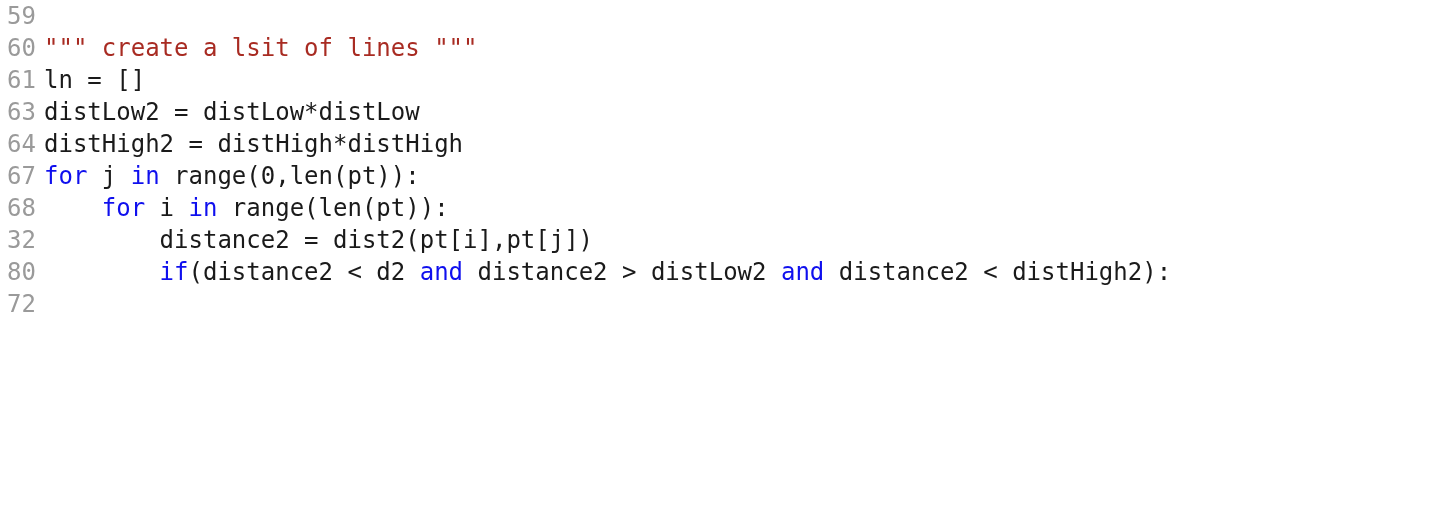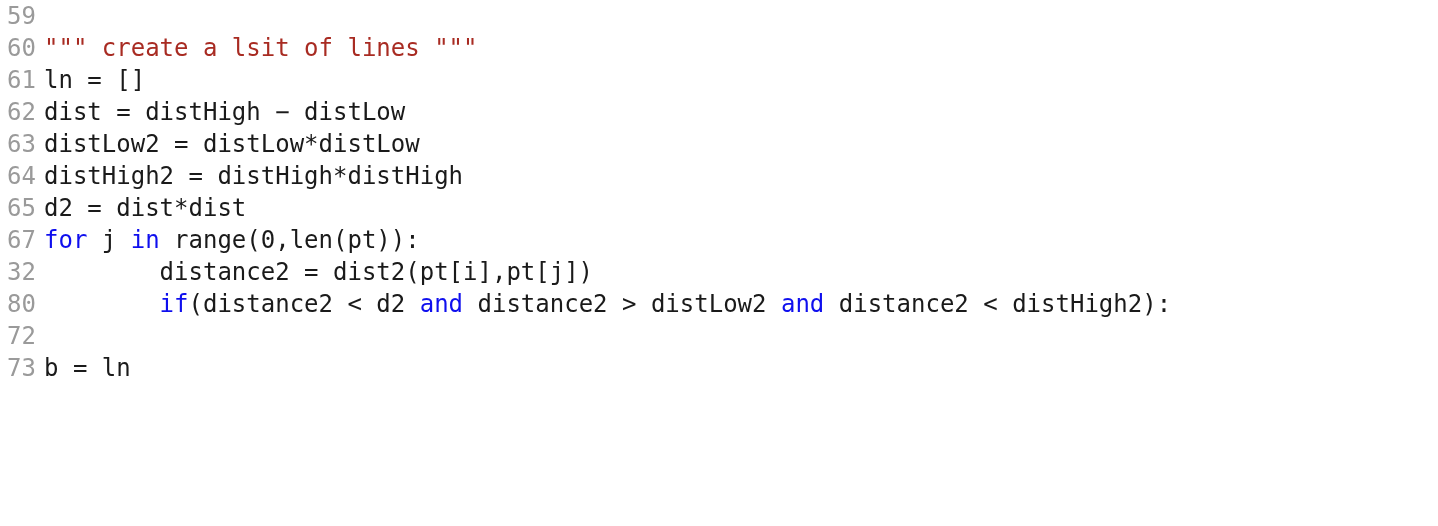--- a/index.html
+++ b/index.html
@@ -89,24 +89,22 @@
 <div id="editor">
 
   <div class="clip-sliver">
     <div class="sliver-row"><span style="display:inline-block;width:116px;"></span><span>n</span></div>
   </div>
 
   <div id="code-lines">
       <div class="code-line"><div class="gutter">59</div><div class="code-text">​</div></div>
       <div class="code-line"><div class="gutter">60</div><div class="code-text"><span class="tok-str">""" create a lsit of lines """</span></div></div>
       <div class="code-line"><div class="gutter">61</div><div class="code-text"><span class="tok-plain">ln = []</span></div></div>
-      <div class="code-line"><div class="gutter">62</div><div class="code-text"><span class="tok-plain">dist = distHigh − distLow</span></div></div>
       <div class="code-line"><div class="gutter">63</div><div class="code-text"><span class="tok-plain">distLow2 = distLow*distLow</span></div></div>
       <div class="code-line"><div class="gutter">64</div><div class="code-text"><span class="tok-plain">distHigh2 = distHigh*distHigh</span></div></div>
-      <div class="code-line"><div class="gutter">65</div><div class="code-text"><span class="tok-plain">d2 = dist*dist</span></div></div>
       <div class="code-line"><div class="gutter">67</div><div class="code-text"><span class="tok-kw">for</span><span class="tok-plain"> j </span><span class="tok-kw">in</span><span class="tok-plain"> range(0,len(pt)):</span></div></div>
+      <div class="code-line"><div class="gutter">68</div><div class="code-text"><span class="tok-plain">    </span><span class="tok-kw">for</span><span class="tok-plain"> i </span><span class="tok-kw">in</span><span class="tok-plain"> range(len(pt)):</span></div></div>
       <div class="code-line"><div class="gutter">32</div><div class="code-text"><span class="tok-plain">        distance2 = dist2(pt[i],pt[j])</span></div></div>
       <div class="code-line"><div class="gutter">80</div><div class="code-text"><span class="tok-plain">        </span><span class="tok-kw">if</span><span class="tok-plain">(distance2 &lt; d2 </span><span class="tok-kw">and</span><span class="tok-plain"> distance2 &gt; distLow2 </span><span class="tok-kw">and</span><span class="tok-plain"> distance2 &lt; distHigh2):</span></div></div>
       <div class="code-line"><div class="gutter">72</div><div class="code-text">​</div></div>
-      <div class="code-line"><div class="gutter">73</div><div class="code-text"><span class="tok-plain">b = ln</span></div></div>
     </div>
 
 </div>
 
 </body></html>

